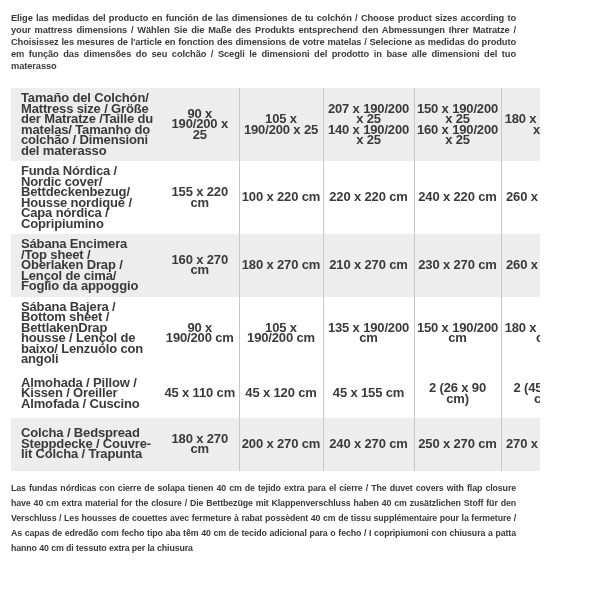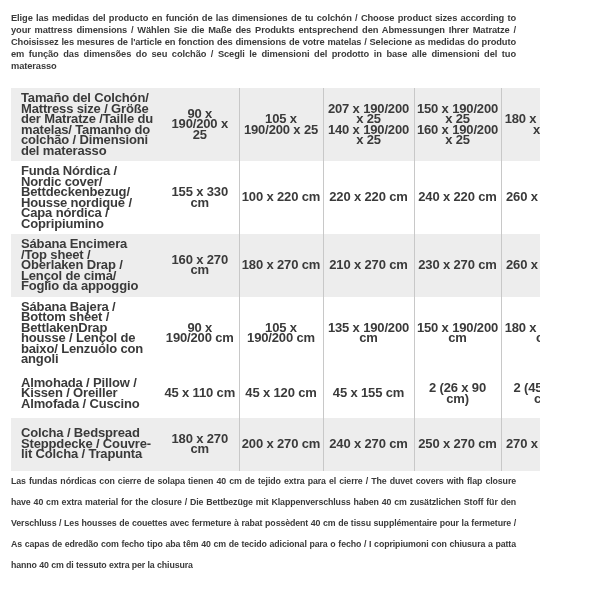--- a/index.html
+++ b/index.html
@@ -49,24 +49,24 @@
   td.sep { border-left: 1px solid #c8c8c8; }
   .r1 td { height: 58px; }
   .r2 td { height: 56px; }
   .r3 td { height: 55px; }
   .r4 td { height: 55px; }
   .r5 td { height: 62px; }
   .r6 td { height: 48px; }
   .r7 td { height: 53px; }
   .r8 td { height: 46px; }
   .footer-text {
-    margin-top: 0;
+    margin-top: 10px;
     font-weight: bold;
     font-size: 8.8px;
-    line-height: 21px;
+    line-height: 15px;
     text-align: justify;
     letter-spacing: -0.1px;
   }
 </style>
 </head>
 <body>
 
 <div class="page">
 
   <div class="intro-text">Elige las medidas del producto en función de las dimensiones de tu colchón / Choose product sizes according to your mattress dimensions / Wählen Sie die Maße des Produkts entsprechend den Abmessungen Ihrer Matratze / Choisissez les mesures de l'article en fonction des dimensions de votre matelas / Selecione as medidas do produto em função das dimensões do seu colchão / Scegli le dimensioni del prodotto in base alle dimensioni del tuo materasso</div>
@@ -86,21 +86,21 @@
         <td class="cell-val">90 x 190/200 x 25</td>
         <td class="cell-val sep">105 x 190/200 x 25</td>
         <td class="cell-val sep">207 x 190/200 x 25
 140 x 190/200 x 25</td>
         <td class="cell-val sep">150 x 190/200 x 25
 160 x 190/200 x 25</td>
         <td class="cell-val sep">180 x 190/200 x 25</td>
       </tr>
       <tr class="r2">
         <td class="cell-label">Funda Nórdica /  Nordic cover/ Bettdeckenbezug/ Housse nordique  / Capa nórdica / Copripiumino</td>
-        <td class="cell-val">155 x 330 cm</td>
+        <td class="cell-val">155 x 220 cm</td>
         <td class="cell-val sep">100 x 220 cm</td>
         <td class="cell-val sep">220 x 220 cm</td>
         <td class="cell-val sep">240 x 220 cm</td>
         <td class="cell-val sep">260 x 220 cm</td>
       </tr>
       <tr class="r3 row-alt">
         <td class="cell-label">Sábana Encimera /Top sheet / Oberlaken Drap / Lençol de cima/ Foglio da appoggio</td>
         <td class="cell-val">160 x 270 cm</td>
         <td class="cell-val sep">180 x 270 cm</td>
         <td class="cell-val sep">210 x 270 cm</td>

